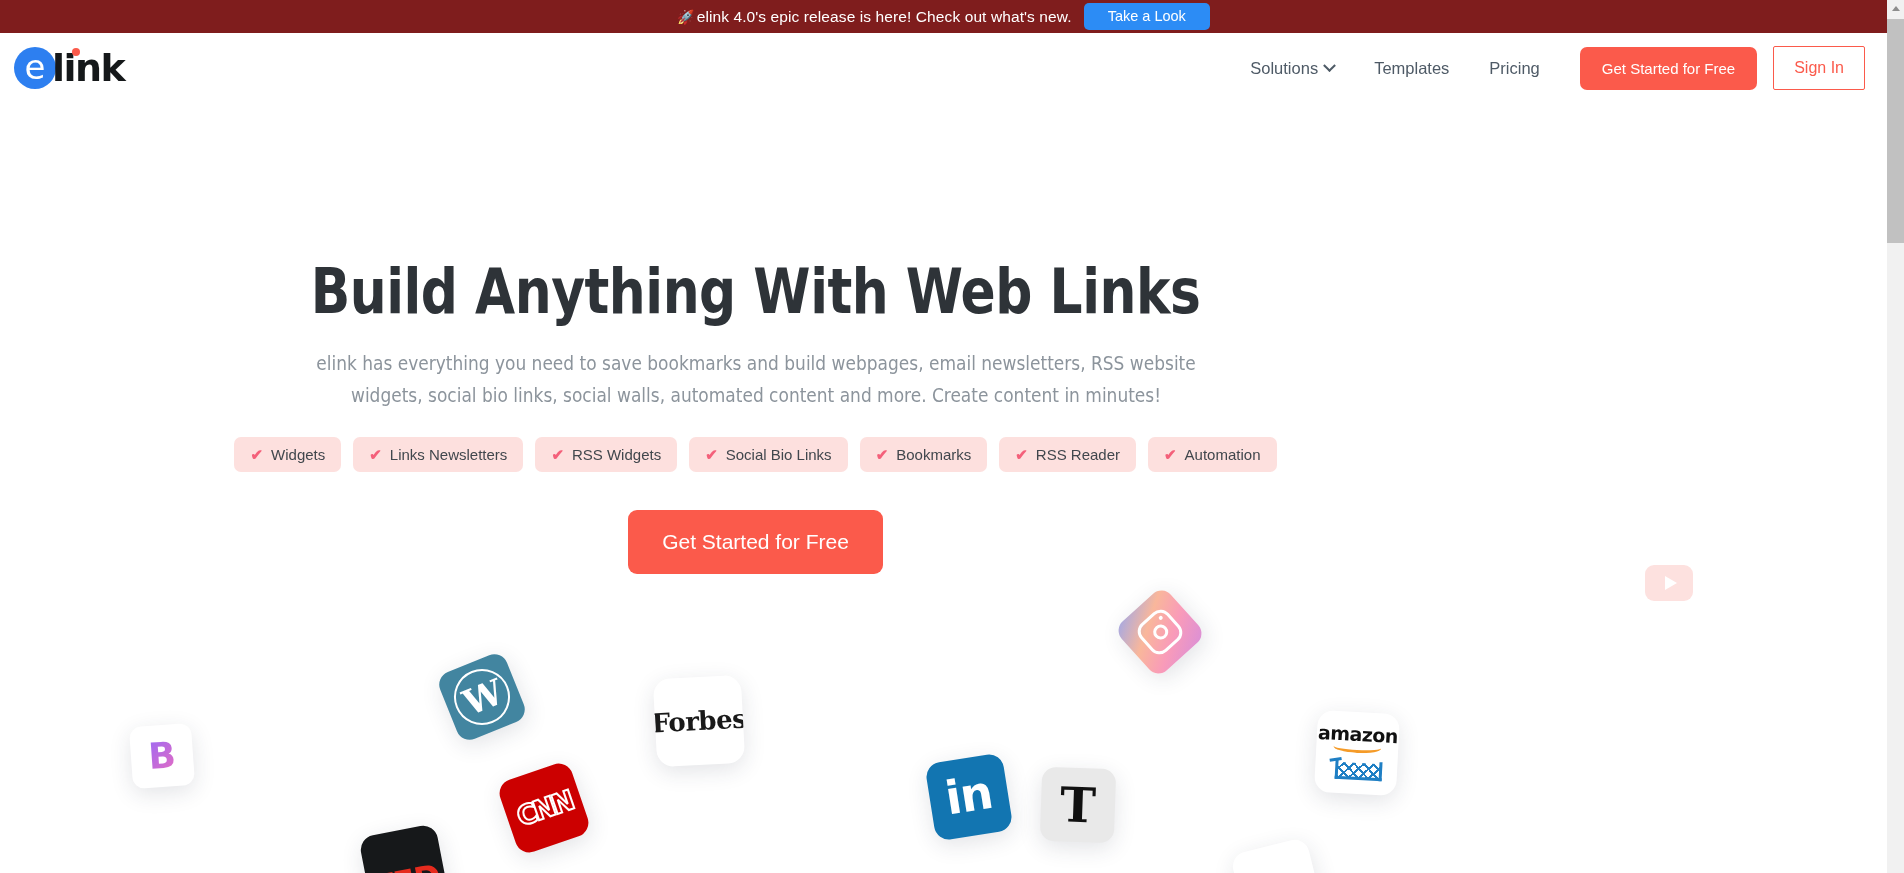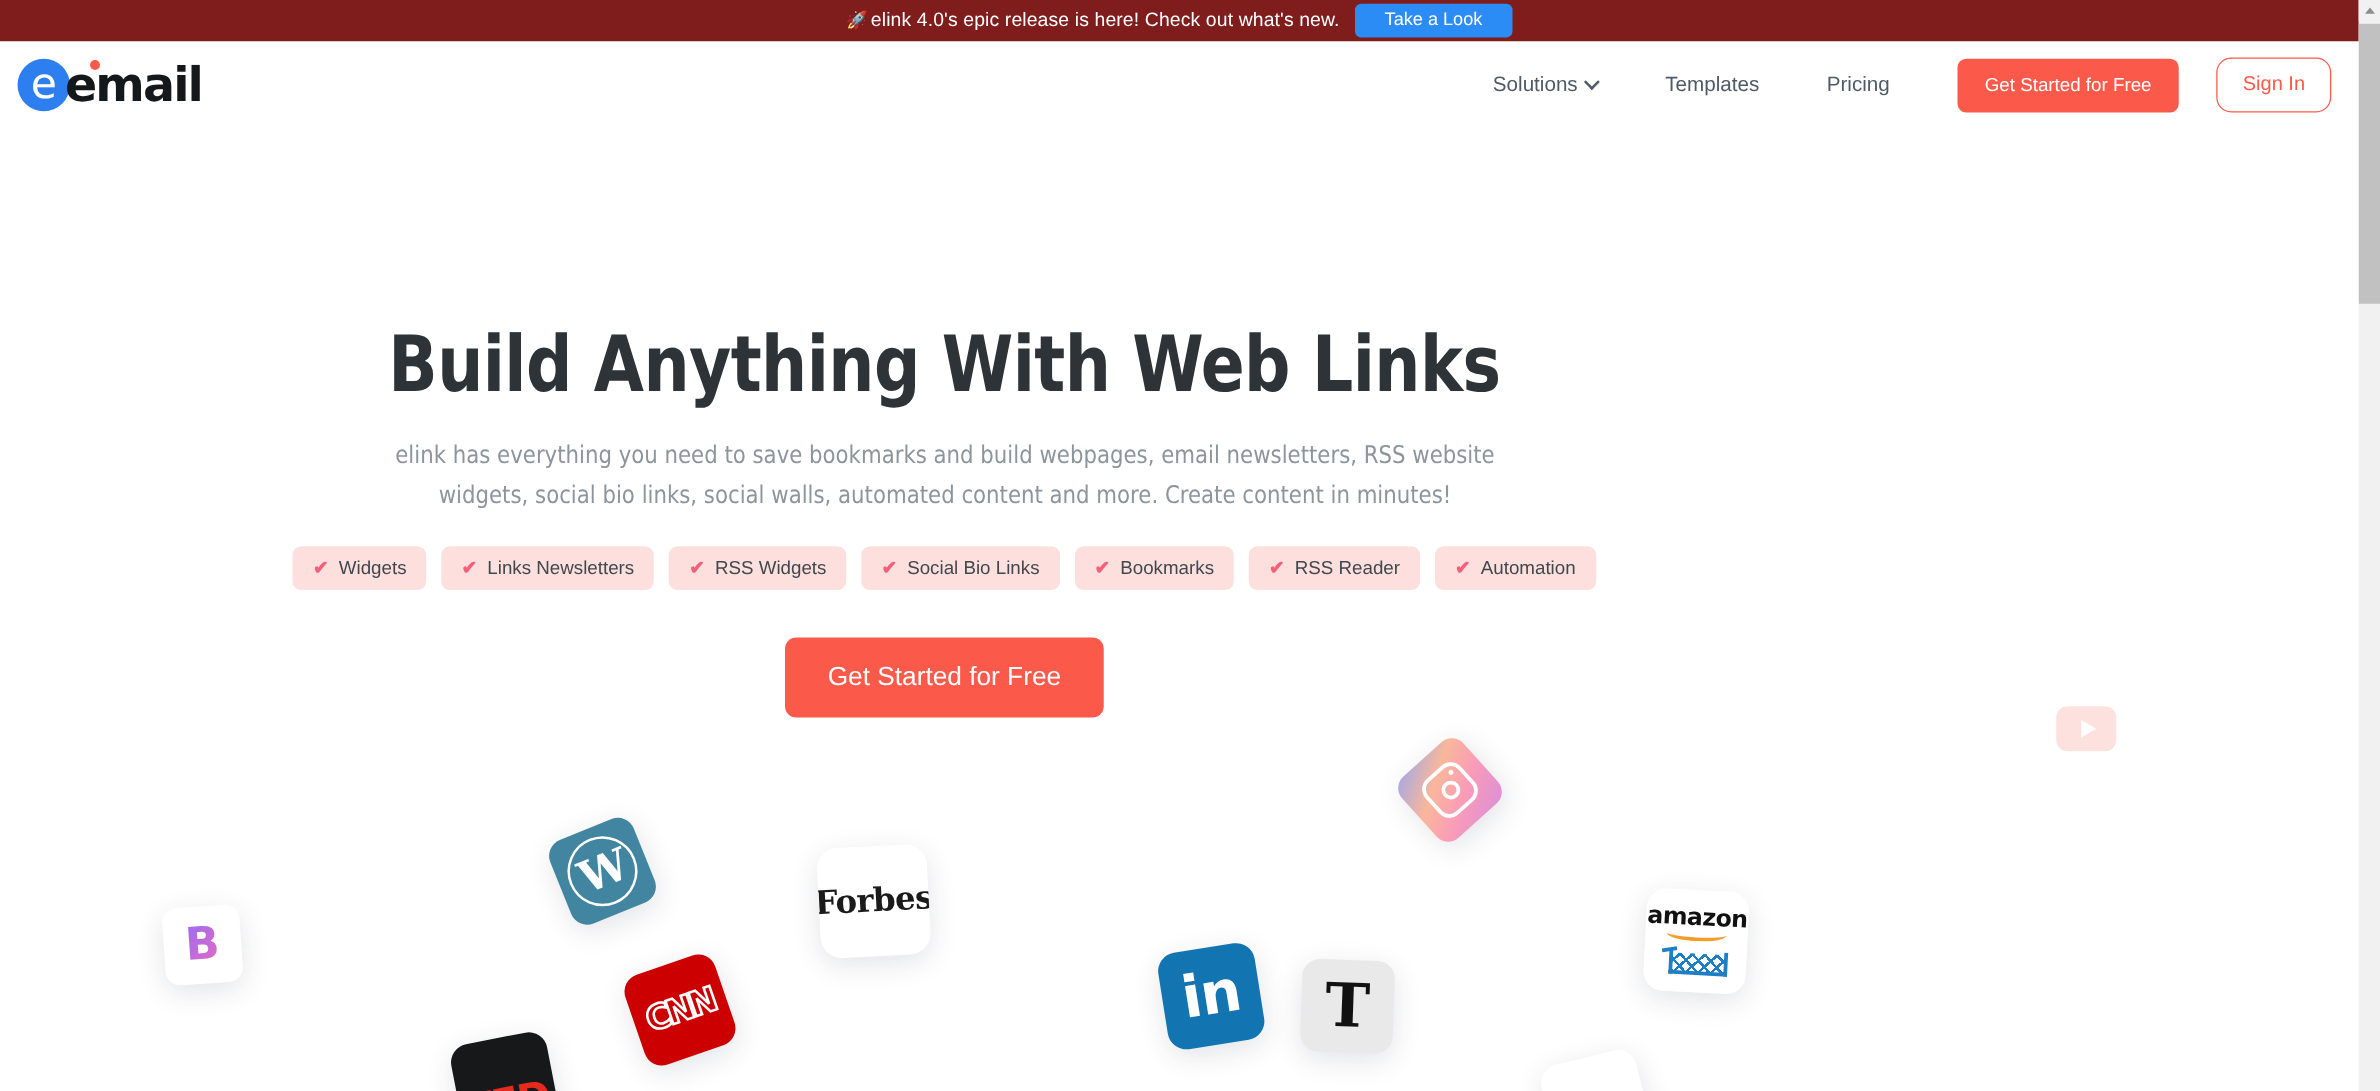--- a/index.html
+++ b/index.html
@@ -106,21 +106,21 @@
     top: 2px;
   }
 
   .nav-right {
     position: absolute;
     right: 22px;
     top: 50%;
     transform: translateY(-50%);
     display: flex;
     align-items: center;
-    gap: 14px;
+    gap: 0;
   }
   .nav-link {
     color: #4e5a66;
     font-size: 16.5px;
     text-decoration: none;
     padding: 10px 20px;
     display: flex;
     align-items: center;
     gap: 7px;
     cursor: pointer;
@@ -142,21 +142,21 @@
     font-size: 15px;
     padding: 13px 22px;
     margin-left: 20px;
     cursor: pointer;
     white-space: nowrap;
   }
   .btn-outline {
     background: #ffffff;
     color: #fb5a4b;
     border: 1px solid #fb5a4b;
-    border-radius: 12px;
+    border-radius: 2px;
     font-family: "Liberation Sans", sans-serif;
     font-size: 16px;
     padding: 12px 20px;
     margin-left: 16px;
     cursor: pointer;
     white-space: nowrap;
   }
 
   
   .hero {
@@ -412,21 +412,21 @@
   <div class="announce-bar">
     <span class="announce-text"><span class="announce-rocket">🚀</span><span>elink 4.0's epic release is here! Check out what's new.</span></span>
     <button class="announce-btn">Take a Look</button>
   </div>
 
   <header class="site-header">
 
     <div class="logo-wrap">
       <div class="logo-e">e</div>
       <div class="logo-word">
-        <span>email</span>
+        <span>link</span>
         <span class="logo-dot"></span>
       </div>
     </div>
 
     <nav class="nav-right">
       <a class="nav-link">
         <span>Solutions</span>
         <span class="chev"></span>
       </a>
       <a class="nav-link">

